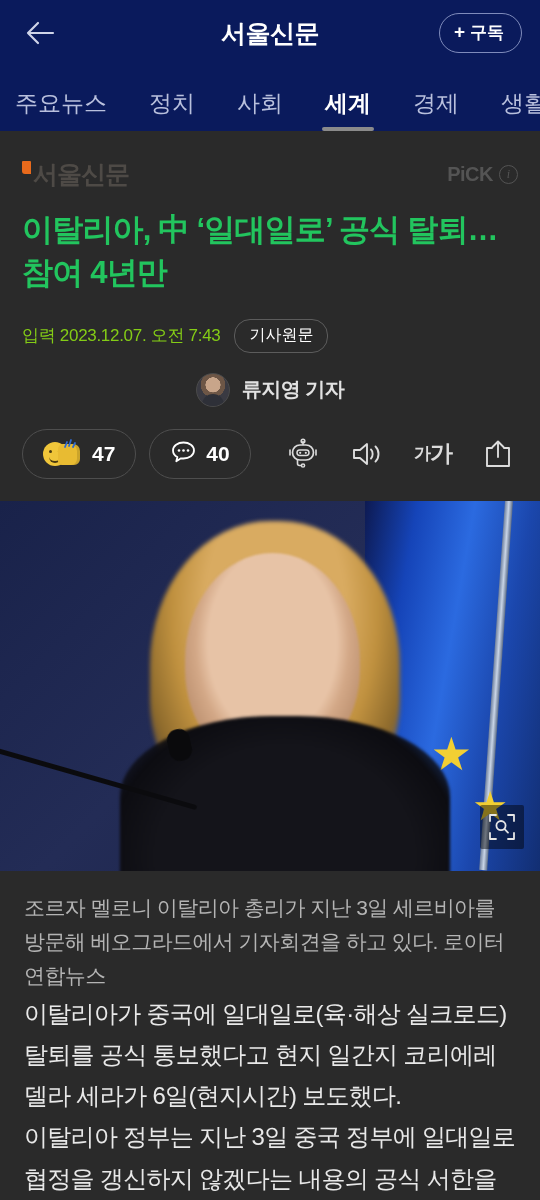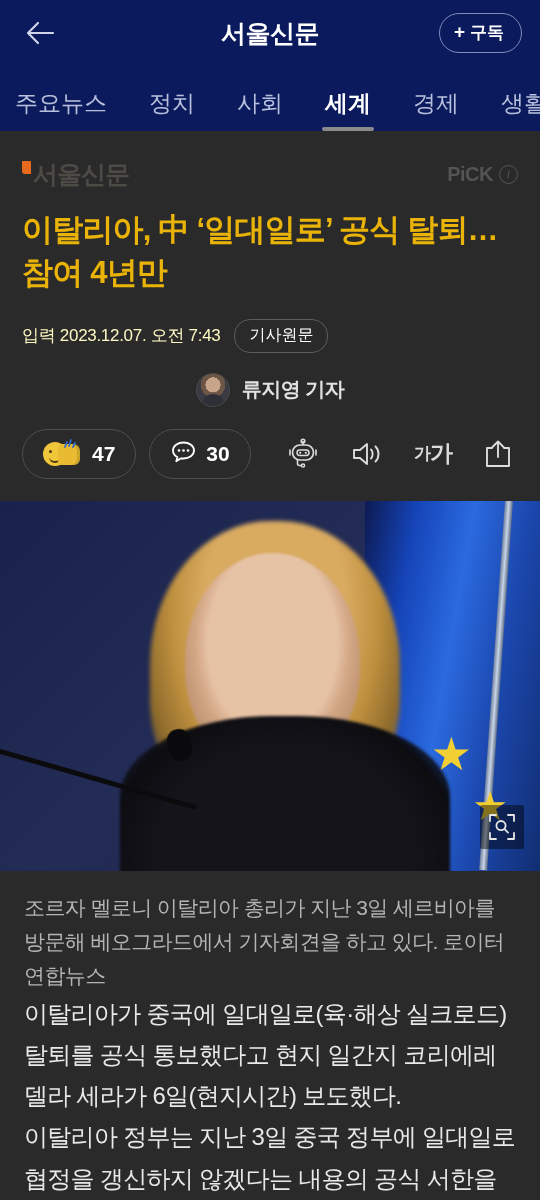--- a/index.html
+++ b/index.html
@@ -141,35 +141,35 @@
     border: 1.6px solid #545454;
     border-radius: 50%;
     font-size: 12px;
     line-height: 16px;
     text-align: center;
     font-family: "Liberation Serif", serif;
     font-style: italic;
   }
 
   .headline {
-    color: #eab308;
+    color: #22c55e;
     font-size: 31px;
     font-weight: bold;
     line-height: 1.38;
     letter-spacing: -0.8px;
     margin-top: 14px;
   }
 
   .meta-row {
     display: flex;
     align-items: center;
     gap: 14px;
     margin-top: 24px;
   }
-  .meta-time { color: #fef9c3; font-size: 17px; letter-spacing: -0.3px; }
+  .meta-time { color: #84cc16; font-size: 17px; letter-spacing: -0.3px; }
   .origin-btn {
     border: 1px solid #5c5c5c;
     border-radius: 16px;
     color: #ffffff;
     font-size: 16px;
     padding: 5px 14px 6px 14px;
     background: transparent;
     cursor: pointer;
     white-space: nowrap;
     text-align: center;
@@ -463,21 +463,21 @@
 
     <div class="pill">
       <span>
         <svg width="27" height="26" viewBox="0 0 27 26" fill="none">
           <path d="M13.5 3.5c5.8 0 10.5 3.5 10.5 8s-4.7 8-10.5 8c-0.9 0-1.7-0.1-2.5-0.2l-4.7 3 1.1-4.2C4.6 16.6 3 14.2 3 11.5c0-4.5 4.7-8 10.5-8z" stroke="#ffffff" stroke-width="1.8" stroke-linejoin="round"></path>
           <circle cx="9" cy="11.5" r="1.3" fill="#ffffff"></circle>
           <circle cx="13.5" cy="11.5" r="1.3" fill="#ffffff"></circle>
           <circle cx="18" cy="11.5" r="1.3" fill="#ffffff"></circle>
         </svg>
       </span>
-      <span class="pill-count">30</span>
+      <span class="pill-count">40</span>
     </div>
 
     <div class="icon-group">
 
       <div class="action-icon">
         <svg width="34" height="34" viewBox="0 0 34 34" fill="none">
           <path d="M17 4.5 v3" stroke="#dcdcdc" stroke-width="1.6" stroke-linecap="round"></path>
           <circle cx="17" cy="4" r="1.8" stroke="#dcdcdc" stroke-width="1.6"></circle>
           <rect x="6.5" y="8" width="21" height="15" rx="7.5" stroke="#dcdcdc" stroke-width="1.7"></rect>
           <rect x="11" y="13" width="12" height="5.5" rx="2.7" stroke="#dcdcdc" stroke-width="1.5"></rect>

